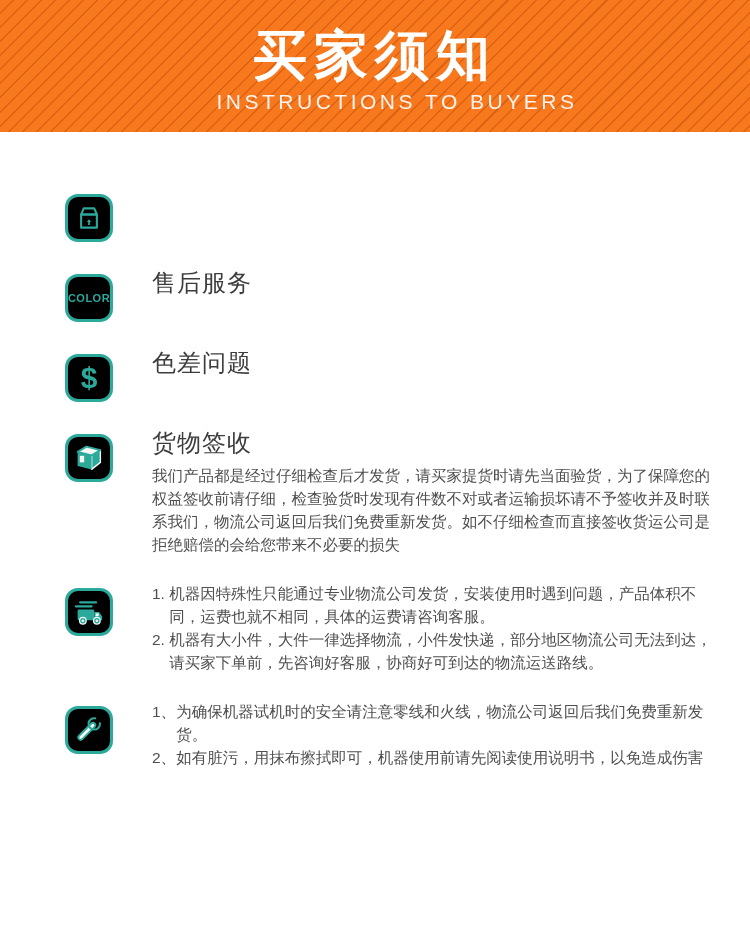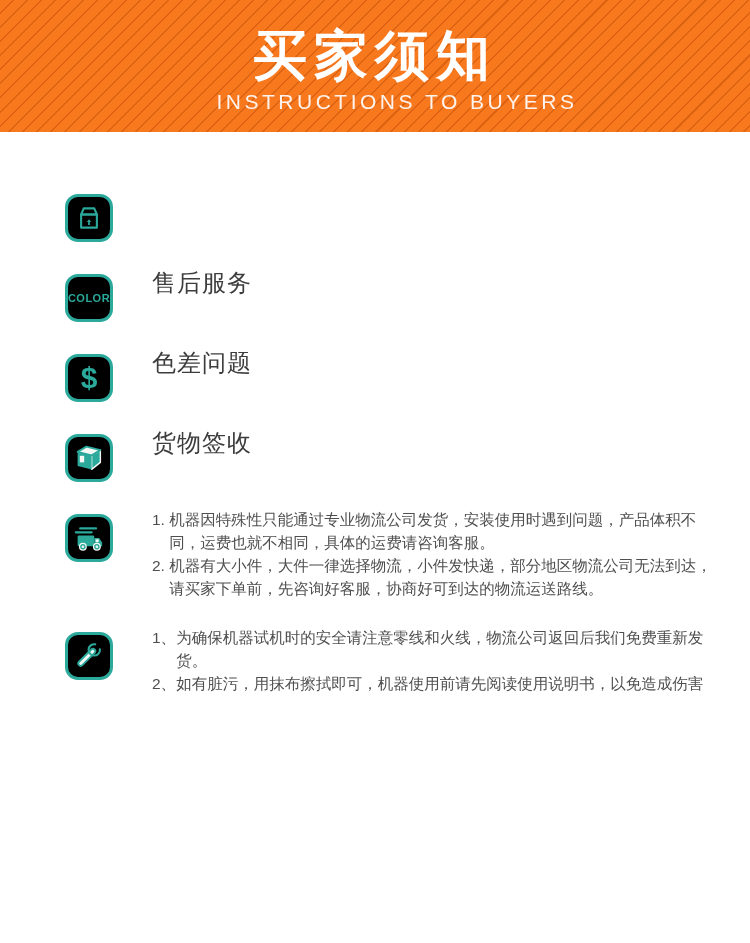--- a/index.html
+++ b/index.html
@@ -118,20 +118,21 @@
       <div class="icon-box">
         <svg viewBox="0 0 48 48" aria-hidden="true">
           <polygon points="27,21 37,15 37,29 27,37" fill="#2ba99b" stroke="#f5f8f5" stroke-width="1.6" stroke-linejoin="round"></polygon>
           <polygon points="11,17 21,11 37,15 27,21" fill="#f5f8f5" stroke="#2ba99b" stroke-width="2" stroke-linejoin="round"></polygon>
           <polygon points="11,17 27,21 27,37 11,33" fill="#2ba99b"></polygon>
           <rect x="13.5" y="21.5" width="5" height="7.5" fill="#f5f8f5"></rect>
         </svg>
       </div>
       <div class="sec-body">
         <h2 class="sec-title">货物签收</h2>
+        <p class="sec-text">我们产品都是经过仔细检查后才发货，请买家提货时请先当面验货，为了保障您的权益签收前请仔细，检查验货时发现有件数不对或者运输损坏请不予签收并及时联系我们，物流公司返回后我们免费重新发货。如不仔细检查而直接签收货运公司是拒绝赔偿的会给您带来不必要的损失</p>
       </div>
     </div>
 
     <div class="section">
       <div class="icon-box">
         <svg viewBox="0 0 48 48" aria-hidden="true">
           <line x1="14" y1="13" x2="32" y2="13" stroke="#2ba99b" stroke-width="2.6" stroke-linecap="round"></line>
           <line x1="9" y1="17.5" x2="27" y2="17.5" stroke="#2ba99b" stroke-width="2.6" stroke-linecap="round"></line>
           <rect x="11" y="21" width="19" height="12.5" rx="1.5" fill="#2ba99b"></rect>
           <path d="M30 24 h5.5 l3.5 5 v4.5 h-9 z" fill="#2ba99b"></path>

